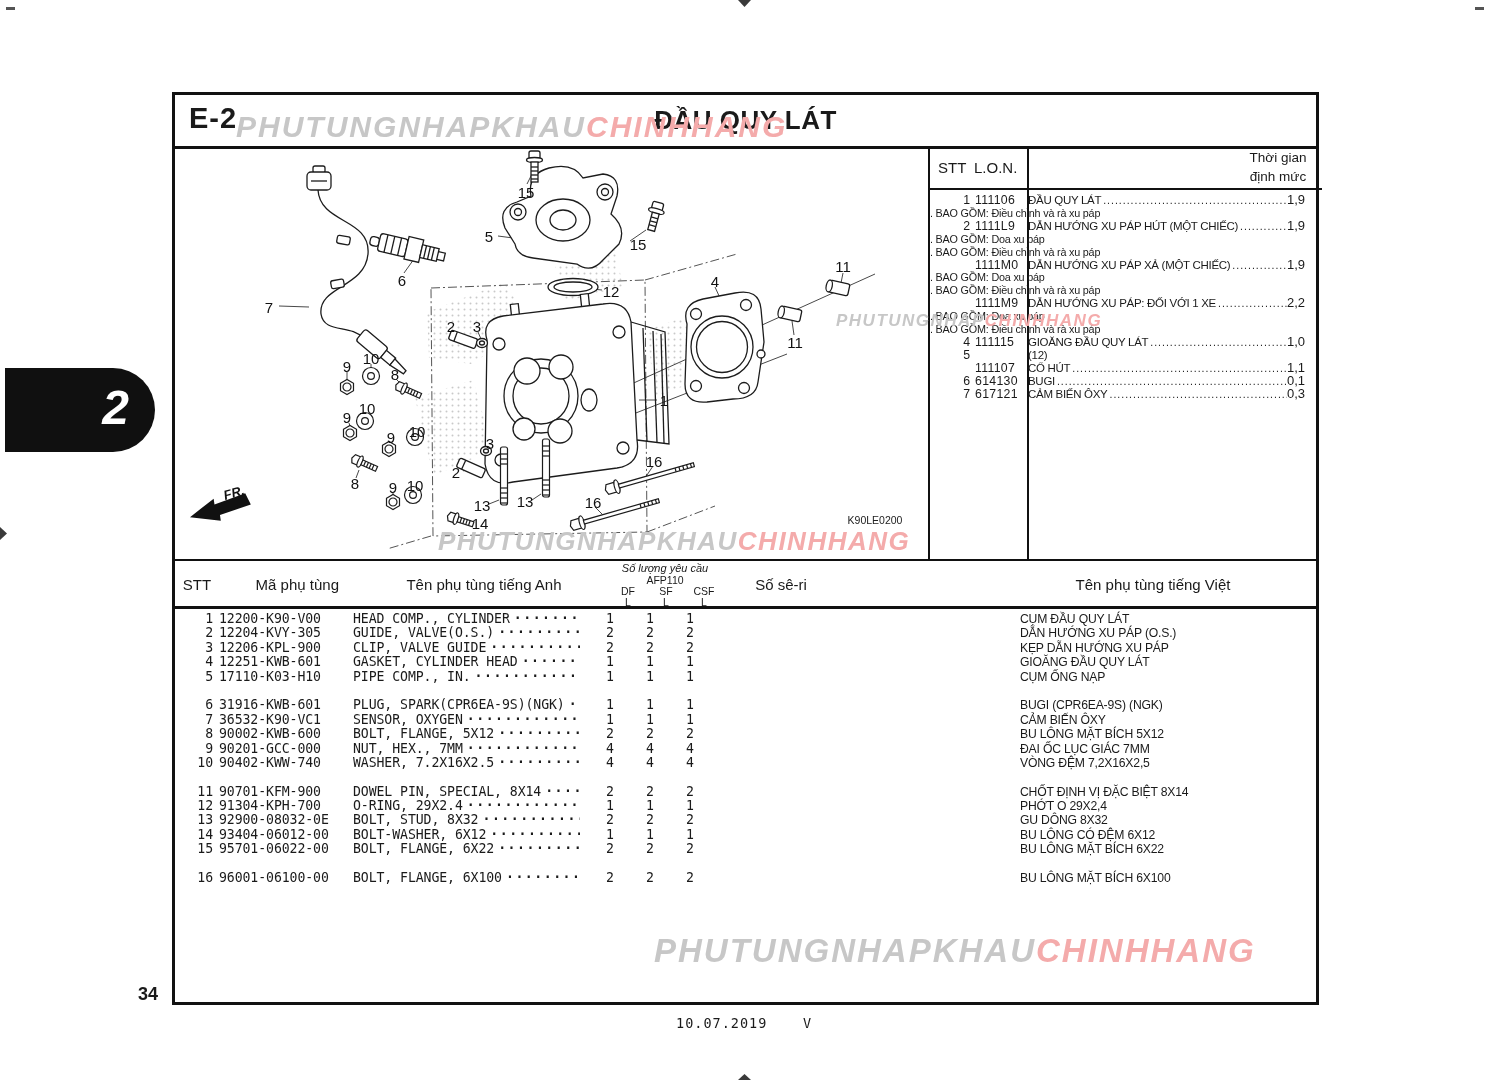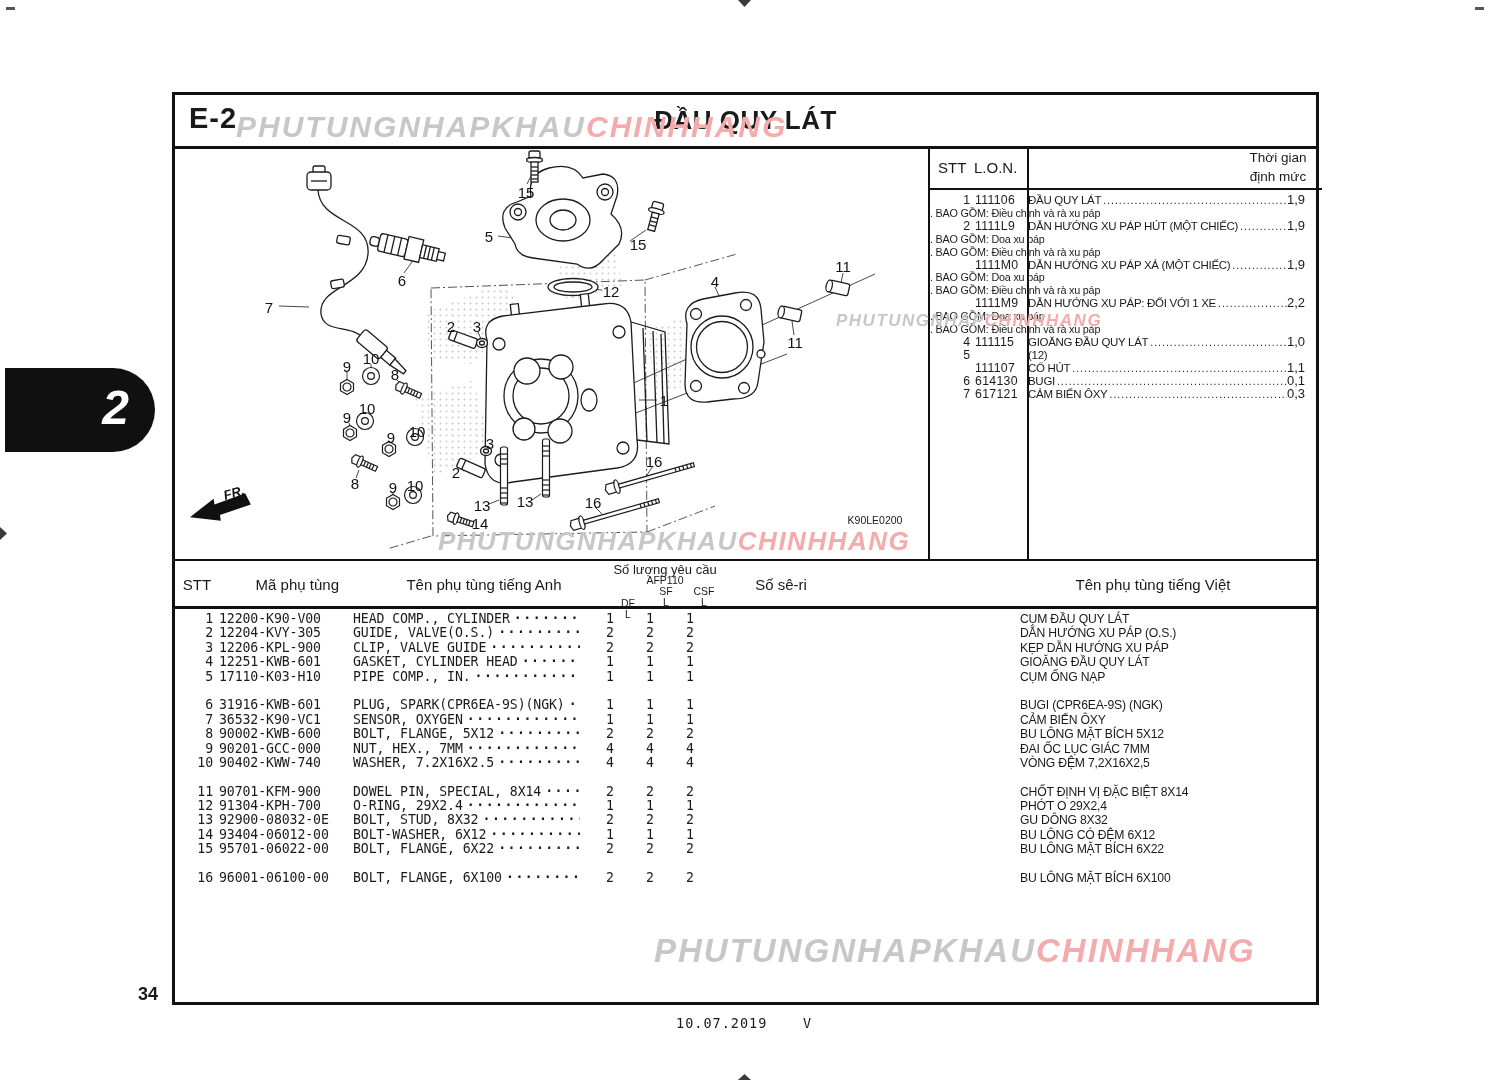--- a/index.html
+++ b/index.html
@@ -53,24 +53,24 @@
   .ref-dots{flex:1;overflow:hidden;white-space:nowrap;font-size:10.5px;letter-spacing:1px;padding-left:2px;}
   .ref-time{width:27px;text-align:left;font-size:13px;flex:none;}
   .ref-sub{font-size:10.8px;letter-spacing:-.2px;line-height:12.9px;white-space:nowrap;}
 
   
   .parts-head{position:absolute;left:0;top:464px;width:100%;height:50px;border-top:2.5px solid #111;border-bottom:3px solid #111;box-sizing:border-box;}
   .ph{position:absolute;font-size:15px;}
   .ph-stt{left:6px;top:15px;width:32px;text-align:center;}
   .ph-code{left:64px;top:15px;width:100px;text-align:right;}
   .ph-name-en{left:209px;top:15px;width:200px;text-align:center;}
-  .ph-qty-title{left:410px;top:1px;width:160px;text-align:center;font-size:13px;}
+  .ph-qty-title{left:410px;top:1px;width:160px;text-align:center;font-size:11px;font-style:italic;}
   .ph-qty-model{left:410px;top:13px;width:160px;text-align:center;font-size:10.5px;}
   .ph-qcol{top:25px;width:30px;text-align:center;font-size:10.5px;line-height:11px;}
-  .ph-q1{left:438px;margin-top:12px;} .ph-q2{left:476px;} .ph-q3{left:514px;}
+  .ph-q1{left:438px;} .ph-q2{left:476px;} .ph-q3{left:514px;}
   .ph-serial{left:546px;top:15px;width:120px;text-align:center;}
   .ph-name-vi{left:858px;top:15px;width:240px;text-align:center;}
 
   .parts-rows{position:absolute;left:0;top:517px;width:100%;font-family:"DejaVu Sans Mono",monospace;font-size:13.2px;letter-spacing:-.1px;}
   .p-group{margin-bottom:14.4px;}
   .p-row{display:flex;height:14.4px;line-height:14.2px;}
   .p-stt{width:38px;text-align:right;flex:none;}
   .p-code{width:134px;margin-left:6px;flex:none;}
   .p-name{width:227px;flex:none;display:flex;min-width:0;}
   .p-en{white-space:nowrap;}

